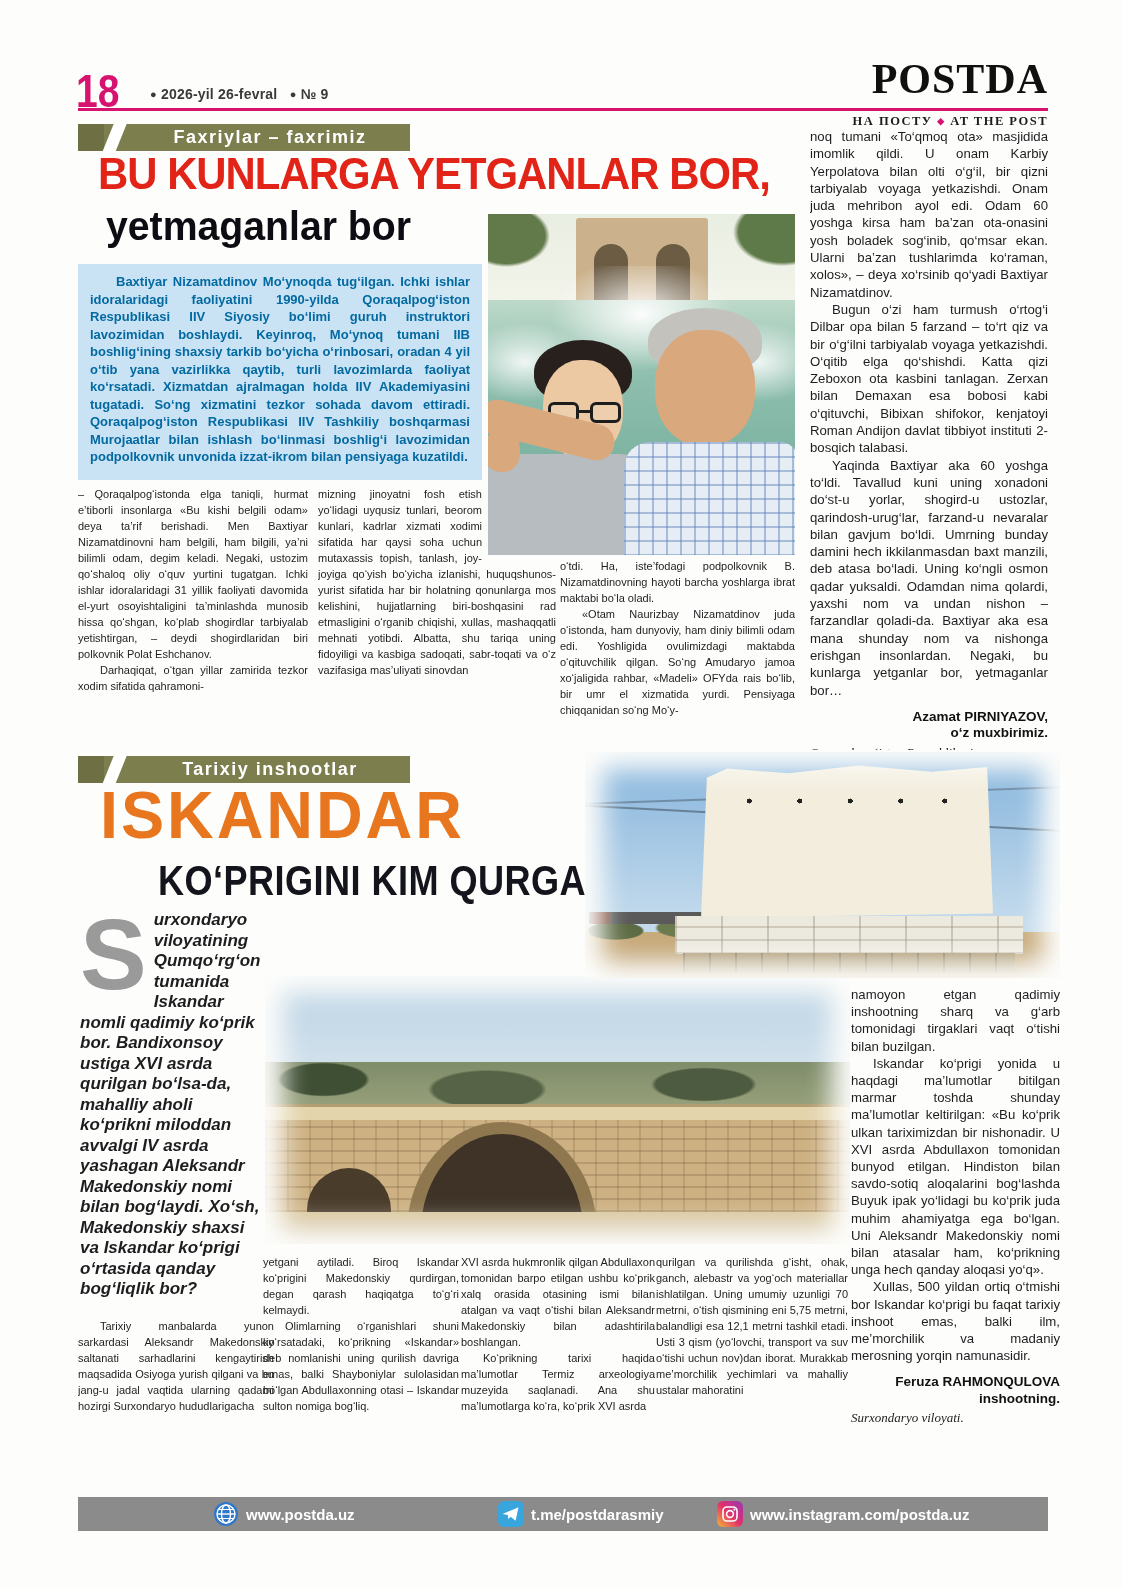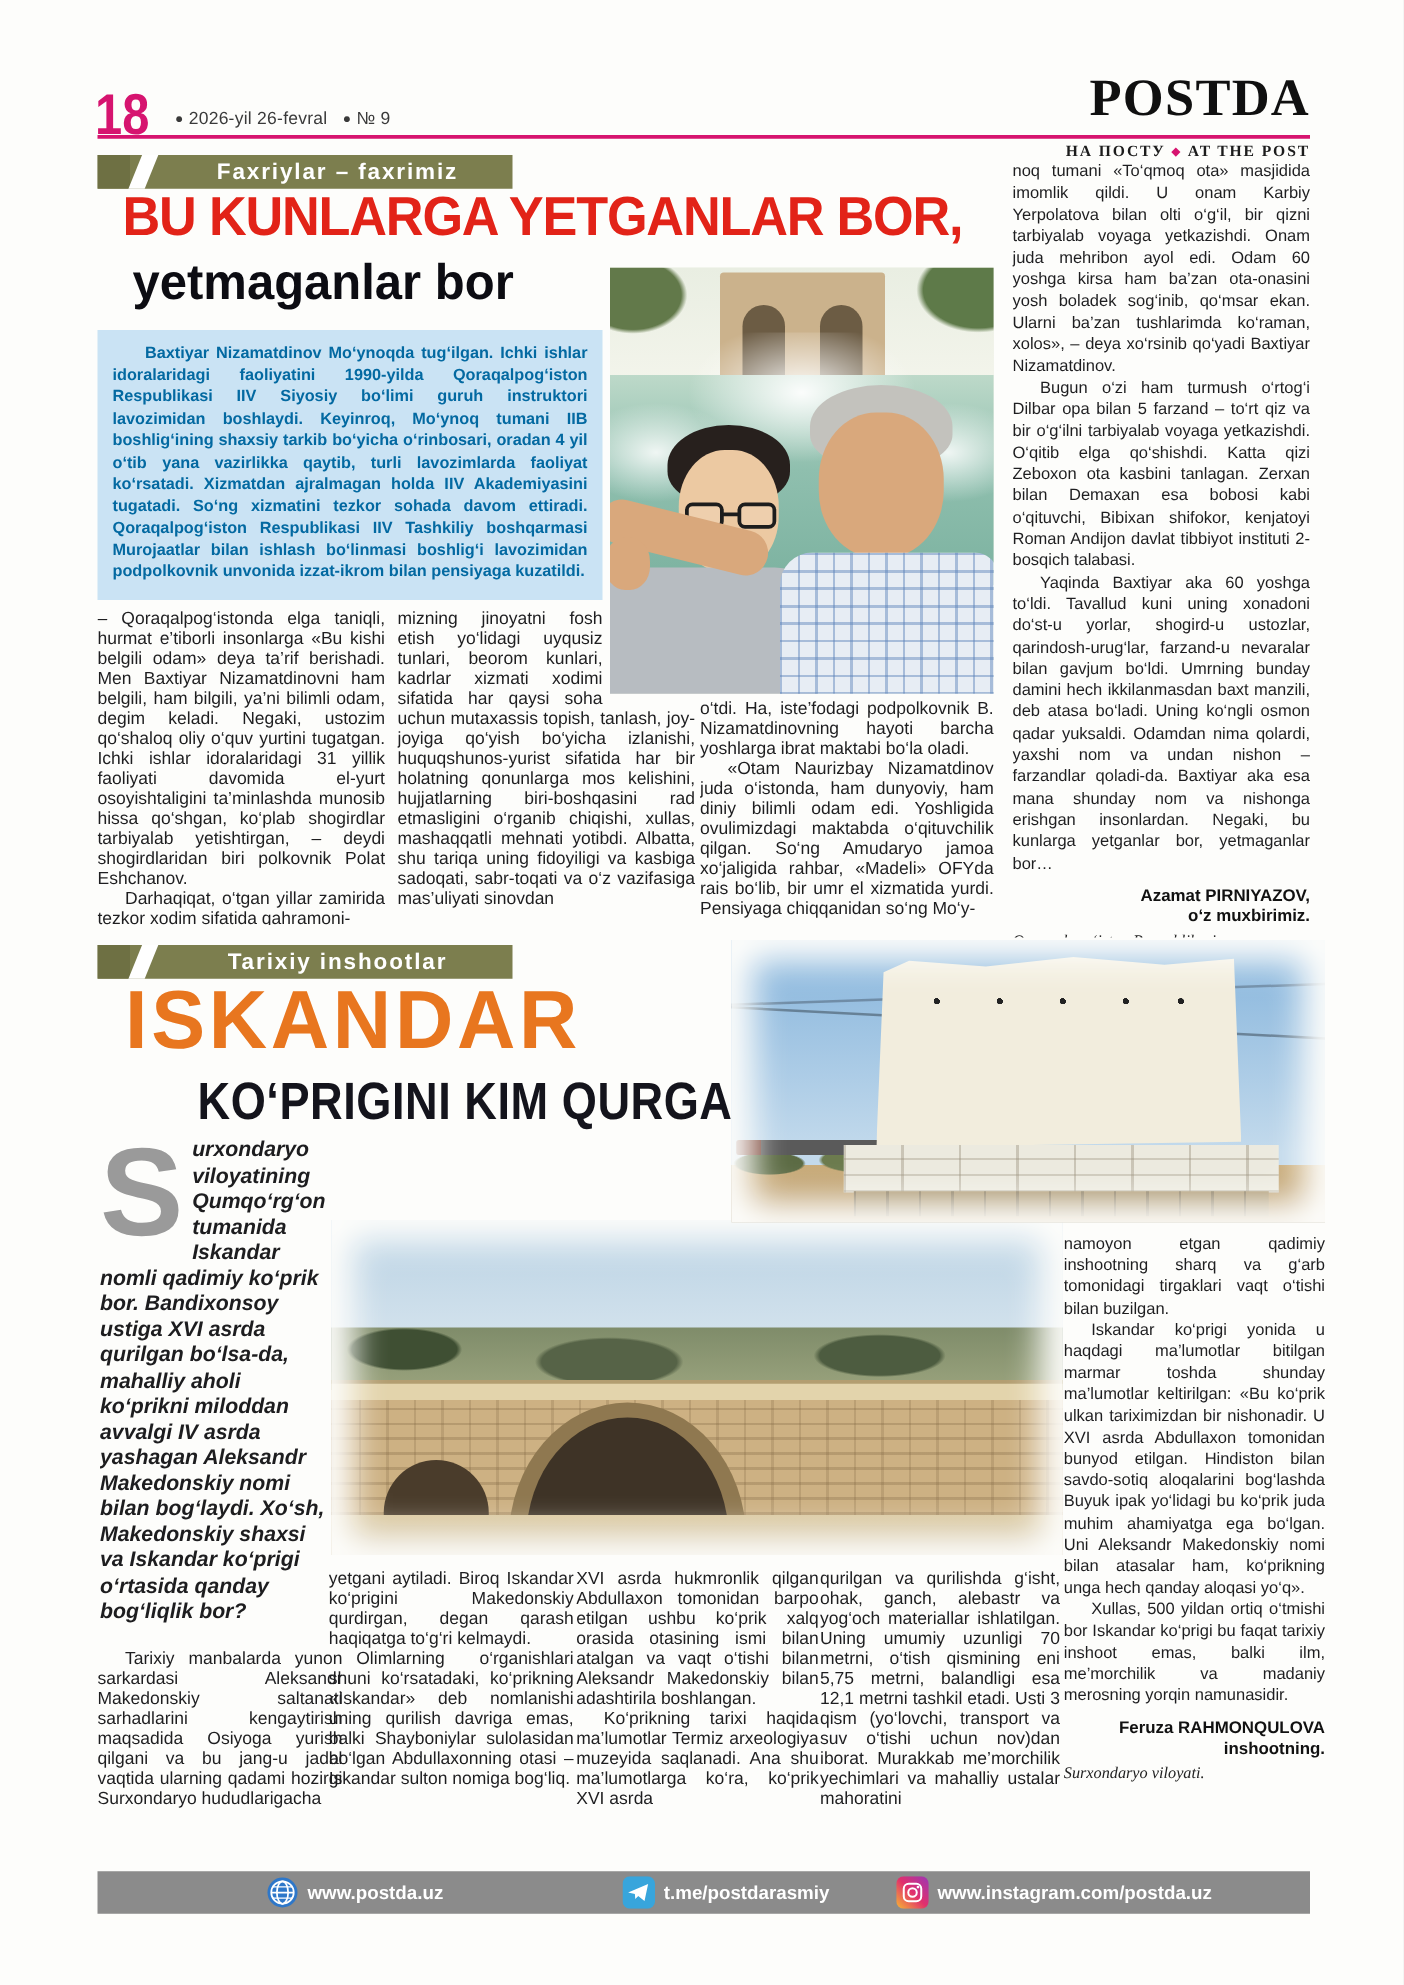--- a/index.html
+++ b/index.html
@@ -3,27 +3,27 @@
 <meta charset="utf-8">
 <style>
   * { box-sizing: border-box; margin: 0; padding: 0; }
   html,body { background:#e8e8e8; }
   #page {
     position: relative; width: 1123px; height: 1588px;
     background: #fdfdfb; margin: 0 auto; overflow: hidden;
     font-family: "Liberation Sans", sans-serif; color: #202020;
   }
   .abs { position: absolute; }
-  .body-text { font-size: 14px; line-height: 16px; text-align: justify; overflow: hidden; color:#1e1e20; }
+  .body-text { font-size: 11px; line-height: 16px; text-align: justify; overflow: hidden; color:#1e1e20; }
   .body-text p { margin: 0; }
   .body-text p.ind { text-indent: 22px; }
 
   
   .pgnum { font-weight: 700; font-size: 46px; color: #d6146f; transform: scaleX(.85); transform-origin: left; }
-  .hdr-meta { font-weight: 400; font-size: 14px; color: #3a3a3a; letter-spacing:.2px; }
+  .hdr-meta { font-weight: 700; font-size: 14px; color: #3a3a3a; letter-spacing:.2px;margin-left:10px; }
   .hdr-meta .dot { color:#3a3a3a; font-size:11px; vertical-align:1px; }
   .rule { height: 3px; background: #d6146f; }
   .masthead { font-family: "Liberation Serif", serif; font-weight: 700; font-size: 42px; letter-spacing: 1px; color: #101010; text-align: right; line-height: 1; }
   .masthead-sub { font-family: "Liberation Serif", serif; font-weight: 700; font-size: 12.5px; color: #1c1c1c; text-align: right; letter-spacing: 1.5px; }
   .masthead-sub .dia { color:#d6146f; font-size:9px; vertical-align:1px; }
 
   
   .tag { background: #7c7e4e; height: 27px; overflow: hidden; }
   .tag .slash { position: absolute; left: 30px; top: -3px; width: 13px; height: 34px; background: #fff; transform: skewX(-22deg); }
   .tag .darkend { position: absolute; left: 0; top: 0; width: 26px; height: 100%; background: #6e7043; }

